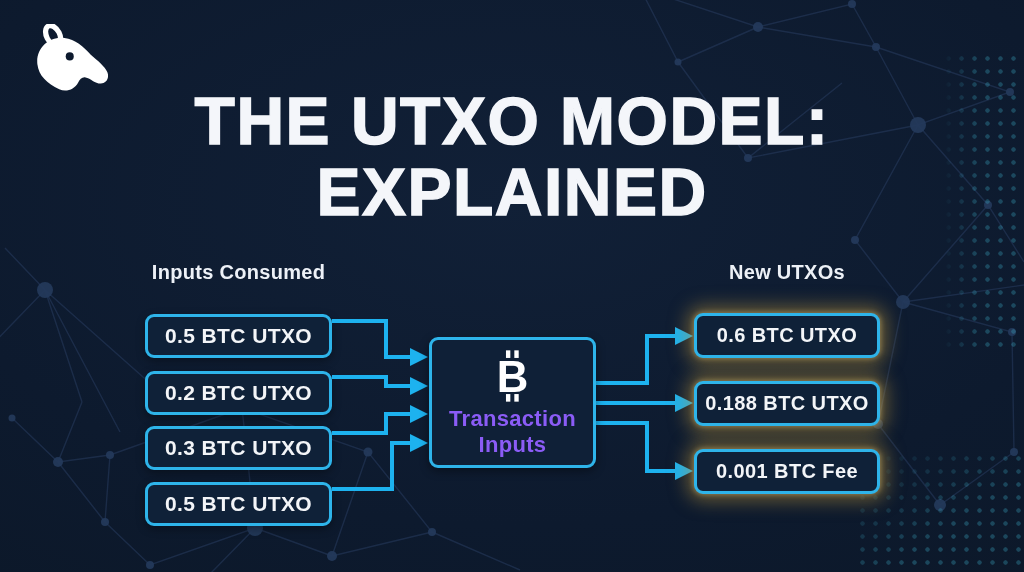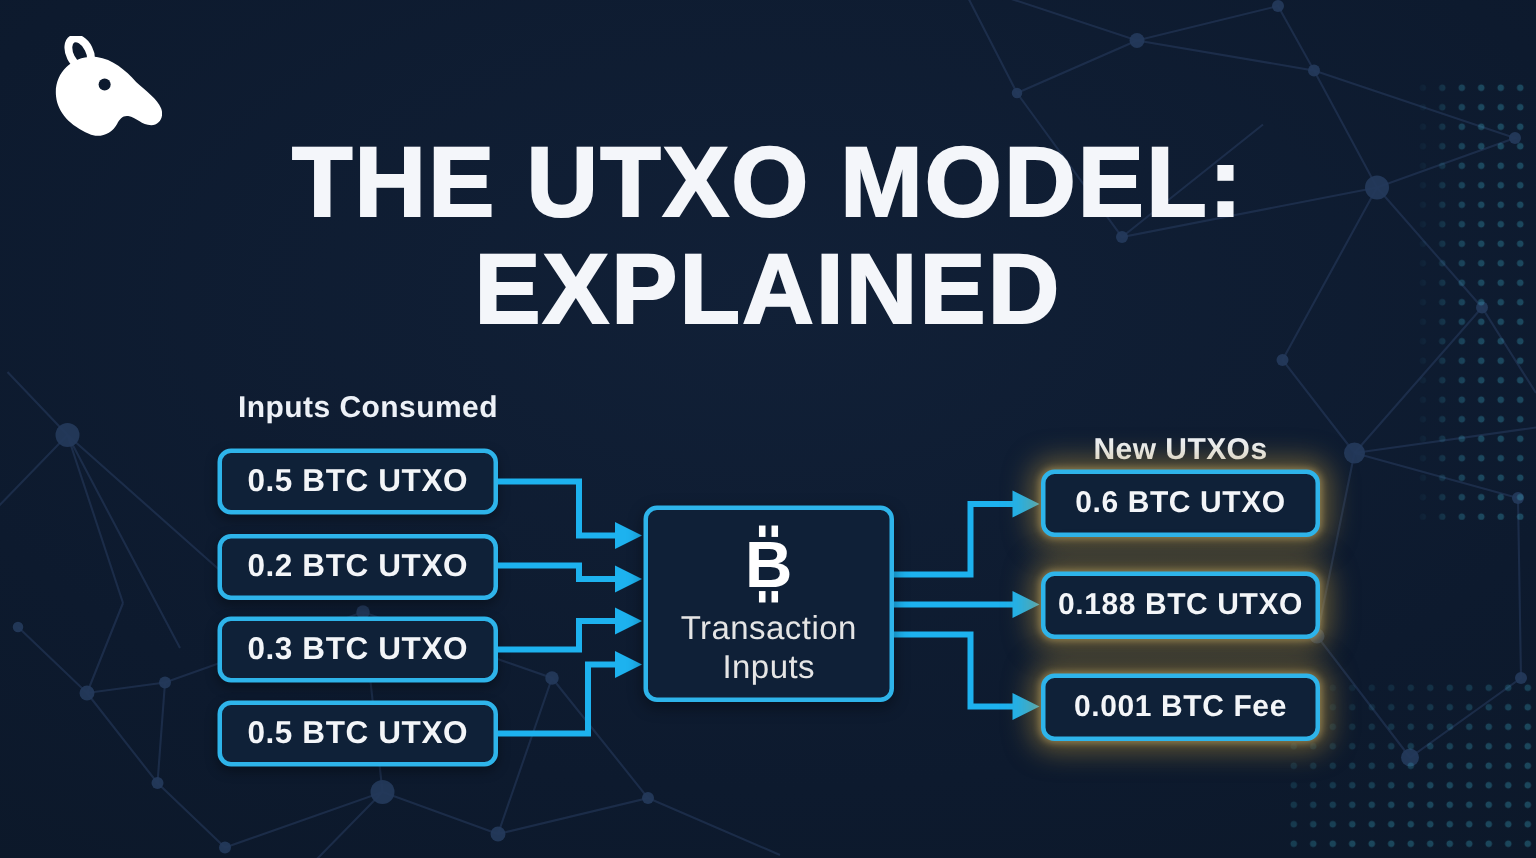--- a/index.html
+++ b/index.html
@@ -24,40 +24,40 @@
   .title {
     position:absolute; left:0; top:86px; width:100%; text-align:center;
     color:#f4f6fa; font-weight:bold; font-size:66px; line-height:71px; letter-spacing:1.5px;
     -webkit-text-stroke:1.4px #f4f6fa;
   }
   .title span { display:block; }
   .col-header {
     position:absolute; top:261px; text-align:center;
     color:#edf1f7; font-weight:bold; font-size:20px; letter-spacing:0.3px;
   }
-  .inputs-header { left:145px; width:187px;text-align:right; }
-  .outputs-header { left:694px; width:186px;margin-top:28px; }
+  .inputs-header { left:145px; width:187px; }
+  .outputs-header { left:694px; width:186px; }
   .box {
     position:absolute; display:flex; align-items:center; justify-content:center;
     border:3px solid #2eb4ea; border-radius:9px; background:#0f2138;
     color:#f3f5f8; font-weight:bold; letter-spacing:0.4px;
     box-shadow: 0 3px 8px rgba(0,0,0,0.35);
   }
-  .input-box { left:145px; width:187px; height:44px; font-size:21px; }
+  .input-box { left:145px; width:187px; height:44px; font-size:21px;margin-top:15px; }
   .output-box { left:694px; width:186px; height:45px; font-size:20px;
     box-shadow: 0 0 5px 1px rgba(255,218,130,0.35), 0 0 18px 7px rgba(186,148,58,0.50); }
   .arrows { position:absolute; inset:0; pointer-events:none; }
   .process-box {
     position:absolute; left:429px; top:337px; width:167px; height:131px;
     border:3px solid #2eb4ea; border-radius:9px; background:#0f2037;
     display:flex; flex-direction:column; align-items:center; padding-top:10px;
     box-shadow: 0 3px 10px rgba(0,0,0,0.4);
   }
   .btc-icon { width:38px; height:52px; margin-bottom:4px; }
-  .process-label { text-align:center; color:#e5e5e5; font-weight:normal; font-size:22px; line-height:26px; letter-spacing:0.3px; }
+  .process-label { text-align:center; color:#8b5cf6; font-weight:bold; font-size:22px; line-height:26px; letter-spacing:0.3px; }
   .process-label span { display:block; }
 </style>
 </head>
 <body>
 
 <div class="canvas">
 
   <svg class="bg" width="1024" height="572" viewBox="0 0 1024 572">
     <g stroke="#2b4166" stroke-opacity="0.48" stroke-width="1.4" fill="none">
       <path d="M640,-12 L758,27 L852,4 L876,47 L758,27 M678,62 L758,27 M678,62 L640,-12"></path>

